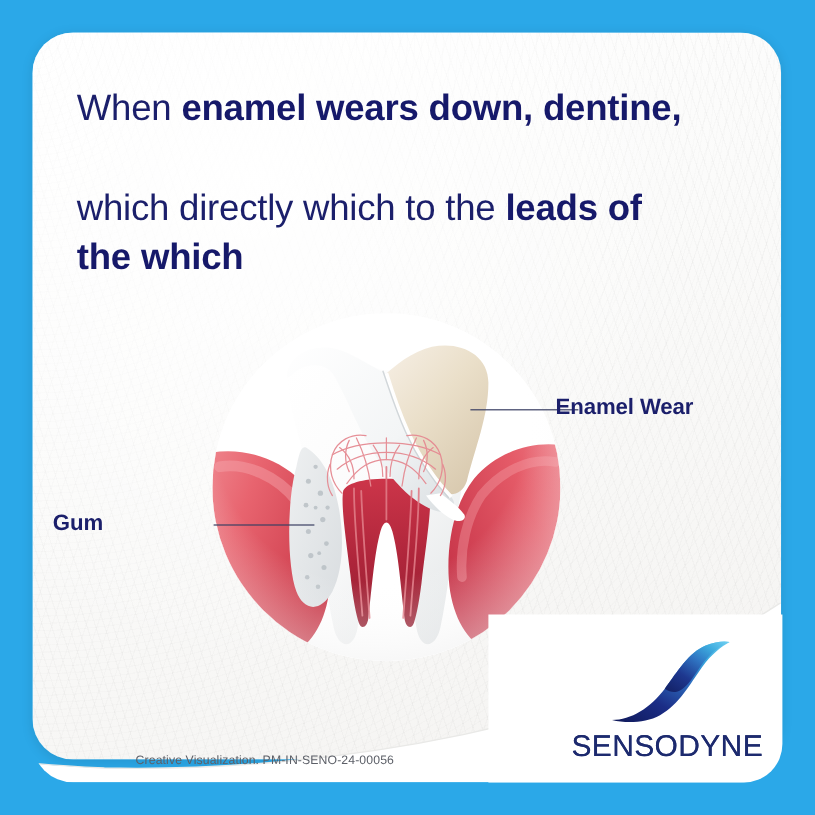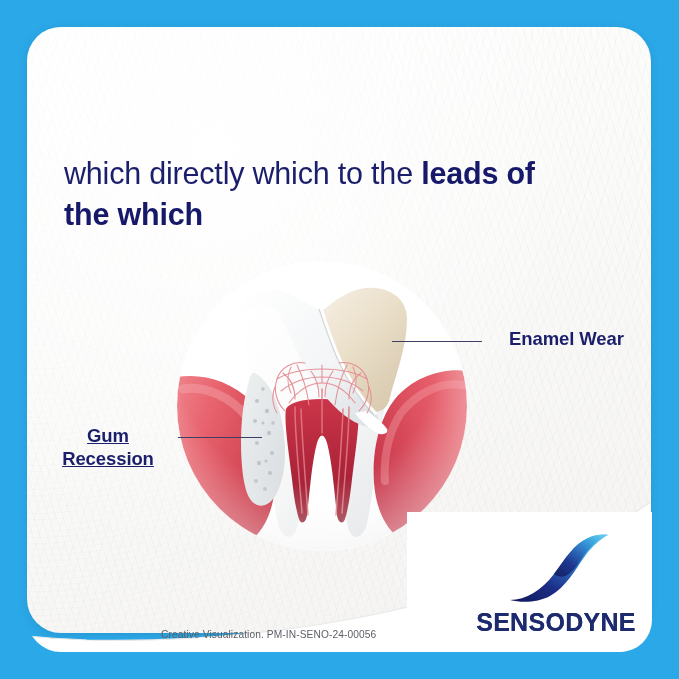--- a/index.html
+++ b/index.html
@@ -42,22 +42,22 @@
   #illo{
     position:absolute;left:177px;top:261px;width:290px;height:290px;
     border-radius:50%;
     background:radial-gradient(circle at 42% 34%, #ffffff 0%, #ffffff 68%, #fafafa 100%);
     overflow:hidden;
     z-index:3;
   }
   #illo svg{display:block;width:290px;height:290px;}
   
   .callout{position:absolute;color:#1b1f6b;font-weight:bold;font-size:18.5px;line-height:1.22;z-index:7;letter-spacing:-0.1px;}
-  #callout-enamel{left:509px;top:328px;}
-  #callout-gum{left:44px;top:425px;width:128px;text-align:center;text-decoration:underline;}
+  #callout-enamel{left:463px;top:328px;}
+  #callout-gum{left:44px;top:425px;width:128px;text-align:left;}
   .leader{position:absolute;height:0;border-top:1.4px solid #3a3f63;z-index:7;}
   #leader-enamel{left:392px;top:341px;width:90px;}
   #leader-gum{left:178px;top:437px;width:84px;}
   
   #logopanel{
     position:absolute;right:27px;bottom:27px;width:245px;height:140px;
     background:#ffffff;
     border-bottom-right-radius:32px;
     z-index:5;
     overflow:hidden;
@@ -70,39 +70,39 @@
   #sweep{
     position:absolute;left:27px;bottom:27px;width:624px;height:150px;
     z-index:4;pointer-events:none;overflow:hidden;
     border-bottom-left-radius:34px;border-bottom-right-radius:34px;
   }
   #sweep svg{display:block;}
   
   #logo{position:absolute;right:33px;bottom:42px;z-index:8;text-align:center;width:180px;}
   #logo svg{display:block;margin:0 auto 4px auto;}
   #logoword{
-    font-weight:bold;font-size:25px;letter-spacing:0.3px;
+    font-weight:normal;font-size:25px;letter-spacing:0.3px;
     background:linear-gradient(90deg,#1d2a6e 0%,#2a3f86 35%,#1f2c72 70%,#14205c 100%);
     -webkit-background-clip:text;background-clip:text;color:#1d2a6e;
   }
   
   #fineprint{
     position:absolute;left:113px;bottom:39px;z-index:8;
-    color:#5d6068;font-size:10.2px;letter-spacing:0.1px;margin-left:48px;
+    color:#5d6068;font-size:10.2px;letter-spacing:0.1px;
   }
 </style>
 </head>
 <body>
 
 <div id="ad">
 
   <div id="card"></div>
 
   <div id="headline">
-    <br>
+    <span><span>When </span><b>enamel wears down, dentine,</b></span><br>
     <br>
     <span><span>which directly which to the </span><b>leads of</b></span><br>
     <b>the which</b>
   </div>
 
   <div id="illo">
     <svg viewBox="0 0 290 290" xmlns="http://www.w3.org/2000/svg" aria-hidden="true">
       <defs>
         <linearGradient id="gumL" x1="0" y1="0" x2="1" y2="0.6">
           <stop offset="0%" stop-color="#f08b92"></stop>
@@ -241,21 +241,20 @@
   </div>
 
   <div id="leader-enamel" class="leader"></div>
   <div id="leader-gum" class="leader"></div>
 
   <div id="callout-enamel" class="callout">
     <span>Enamel Wear</span>
   </div>
   <div id="callout-gum" class="callout">
     <span>Gum</span><br>
-    <span>Recession</span>
   </div>
 
   <div id="logopanel"></div>
   <div id="sweep">
     <svg width="624" height="150" viewBox="0 0 624 150" xmlns="http://www.w3.org/2000/svg" aria-hidden="true">
       <path d="M624,0 C560,42 470,86 360,110 C256,132 150,140 60,138
                C38,137 20,136 0,134 L0,150 L624,150 Z" fill="#ffffff"></path>
       <path d="M624,0 C560,42 470,86 360,110 C256,132 150,140 60,138
                C38,137 20,136 0,134" fill="none" stroke="#e9e9e7" stroke-width="1.2"></path>
     </svg>

